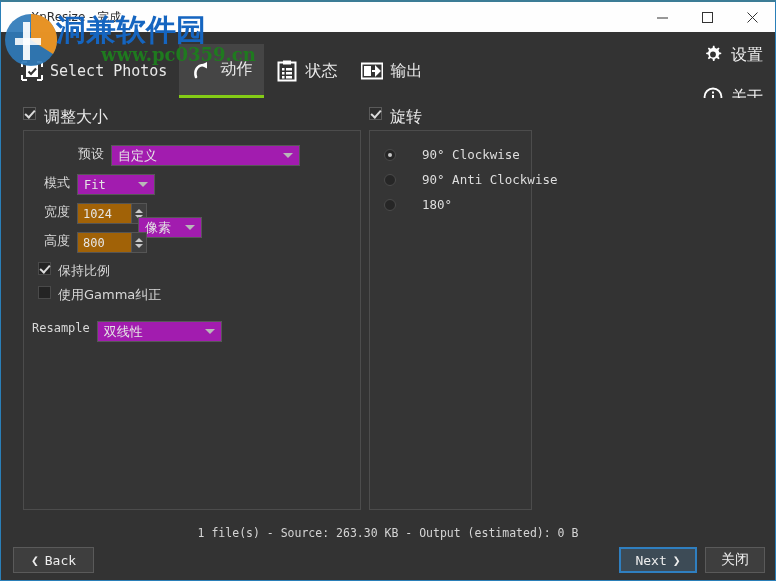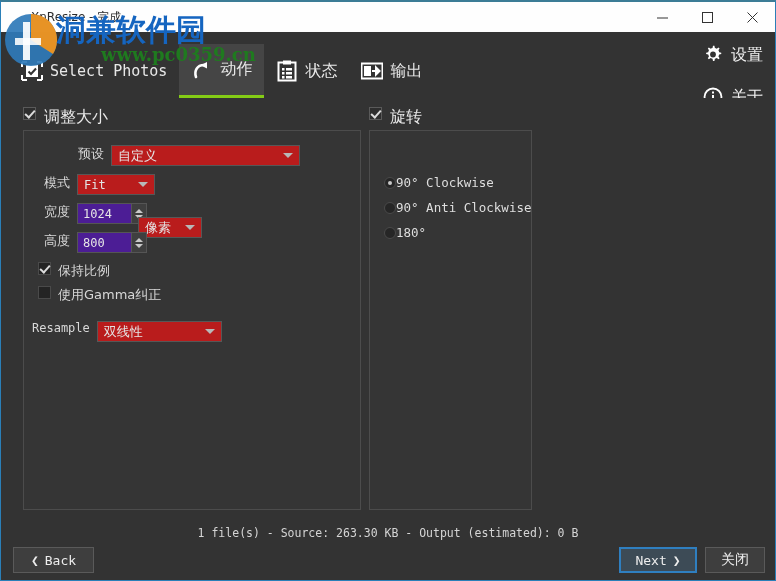--- a/index.html
+++ b/index.html
@@ -221,21 +221,21 @@
     font-size: 13px;
     white-space: nowrap;
   }
   .lbl.mono {
     font-family: "DejaVu Sans Mono", monospace;
     font-size: 12px;
   }
 
   
   .combo {
-    background: #b91c1c;
+    background: #a21caf;
     border: 1px solid #575757;
     height: 21px;
     display: flex;
     align-items: center;
     box-sizing: border-box;
     padding: 0 6px;
     color: #e4e4e4;
     font-family: "DejaVu Sans", sans-serif;
     font-size: 13px;
     position: relative;
@@ -251,21 +251,21 @@
     flex: 0 0 auto;
   }
 
   
   .spin {
     display: flex;
     align-items: stretch;
     height: 21px;
   }
   .spin-field {
-    background: #4c1d95;
+    background: #a16207;
     border: 1px solid #555;
     border-right: none;
     box-sizing: border-box;
     width: 54px;
     display: flex;
     align-items: center;
     padding-left: 5px;
     color: #e6e6e6;
     font-family: "DejaVu Sans Mono", monospace;
     font-size: 12px;
@@ -287,22 +287,21 @@
     border-right: 4px solid transparent;
   }
   .spin-up { border-bottom: 4px solid #c9c9c9; }
   .spin-dn { border-top: 4px solid #c9c9c9; }
 
   
   .radio-row {
     position: absolute;
     display: flex;
     align-items: center;
-    gap: 0;
-    margin-top: 28px;
+    gap: 26px;
   }
   .radio {
     width: 12px;
     height: 12px;
     border-radius: 50%;
     background: #262626;
     border: 1px solid #4a4a4a;
     box-sizing: border-box;
     position: relative;
     flex: 0 0 auto;

